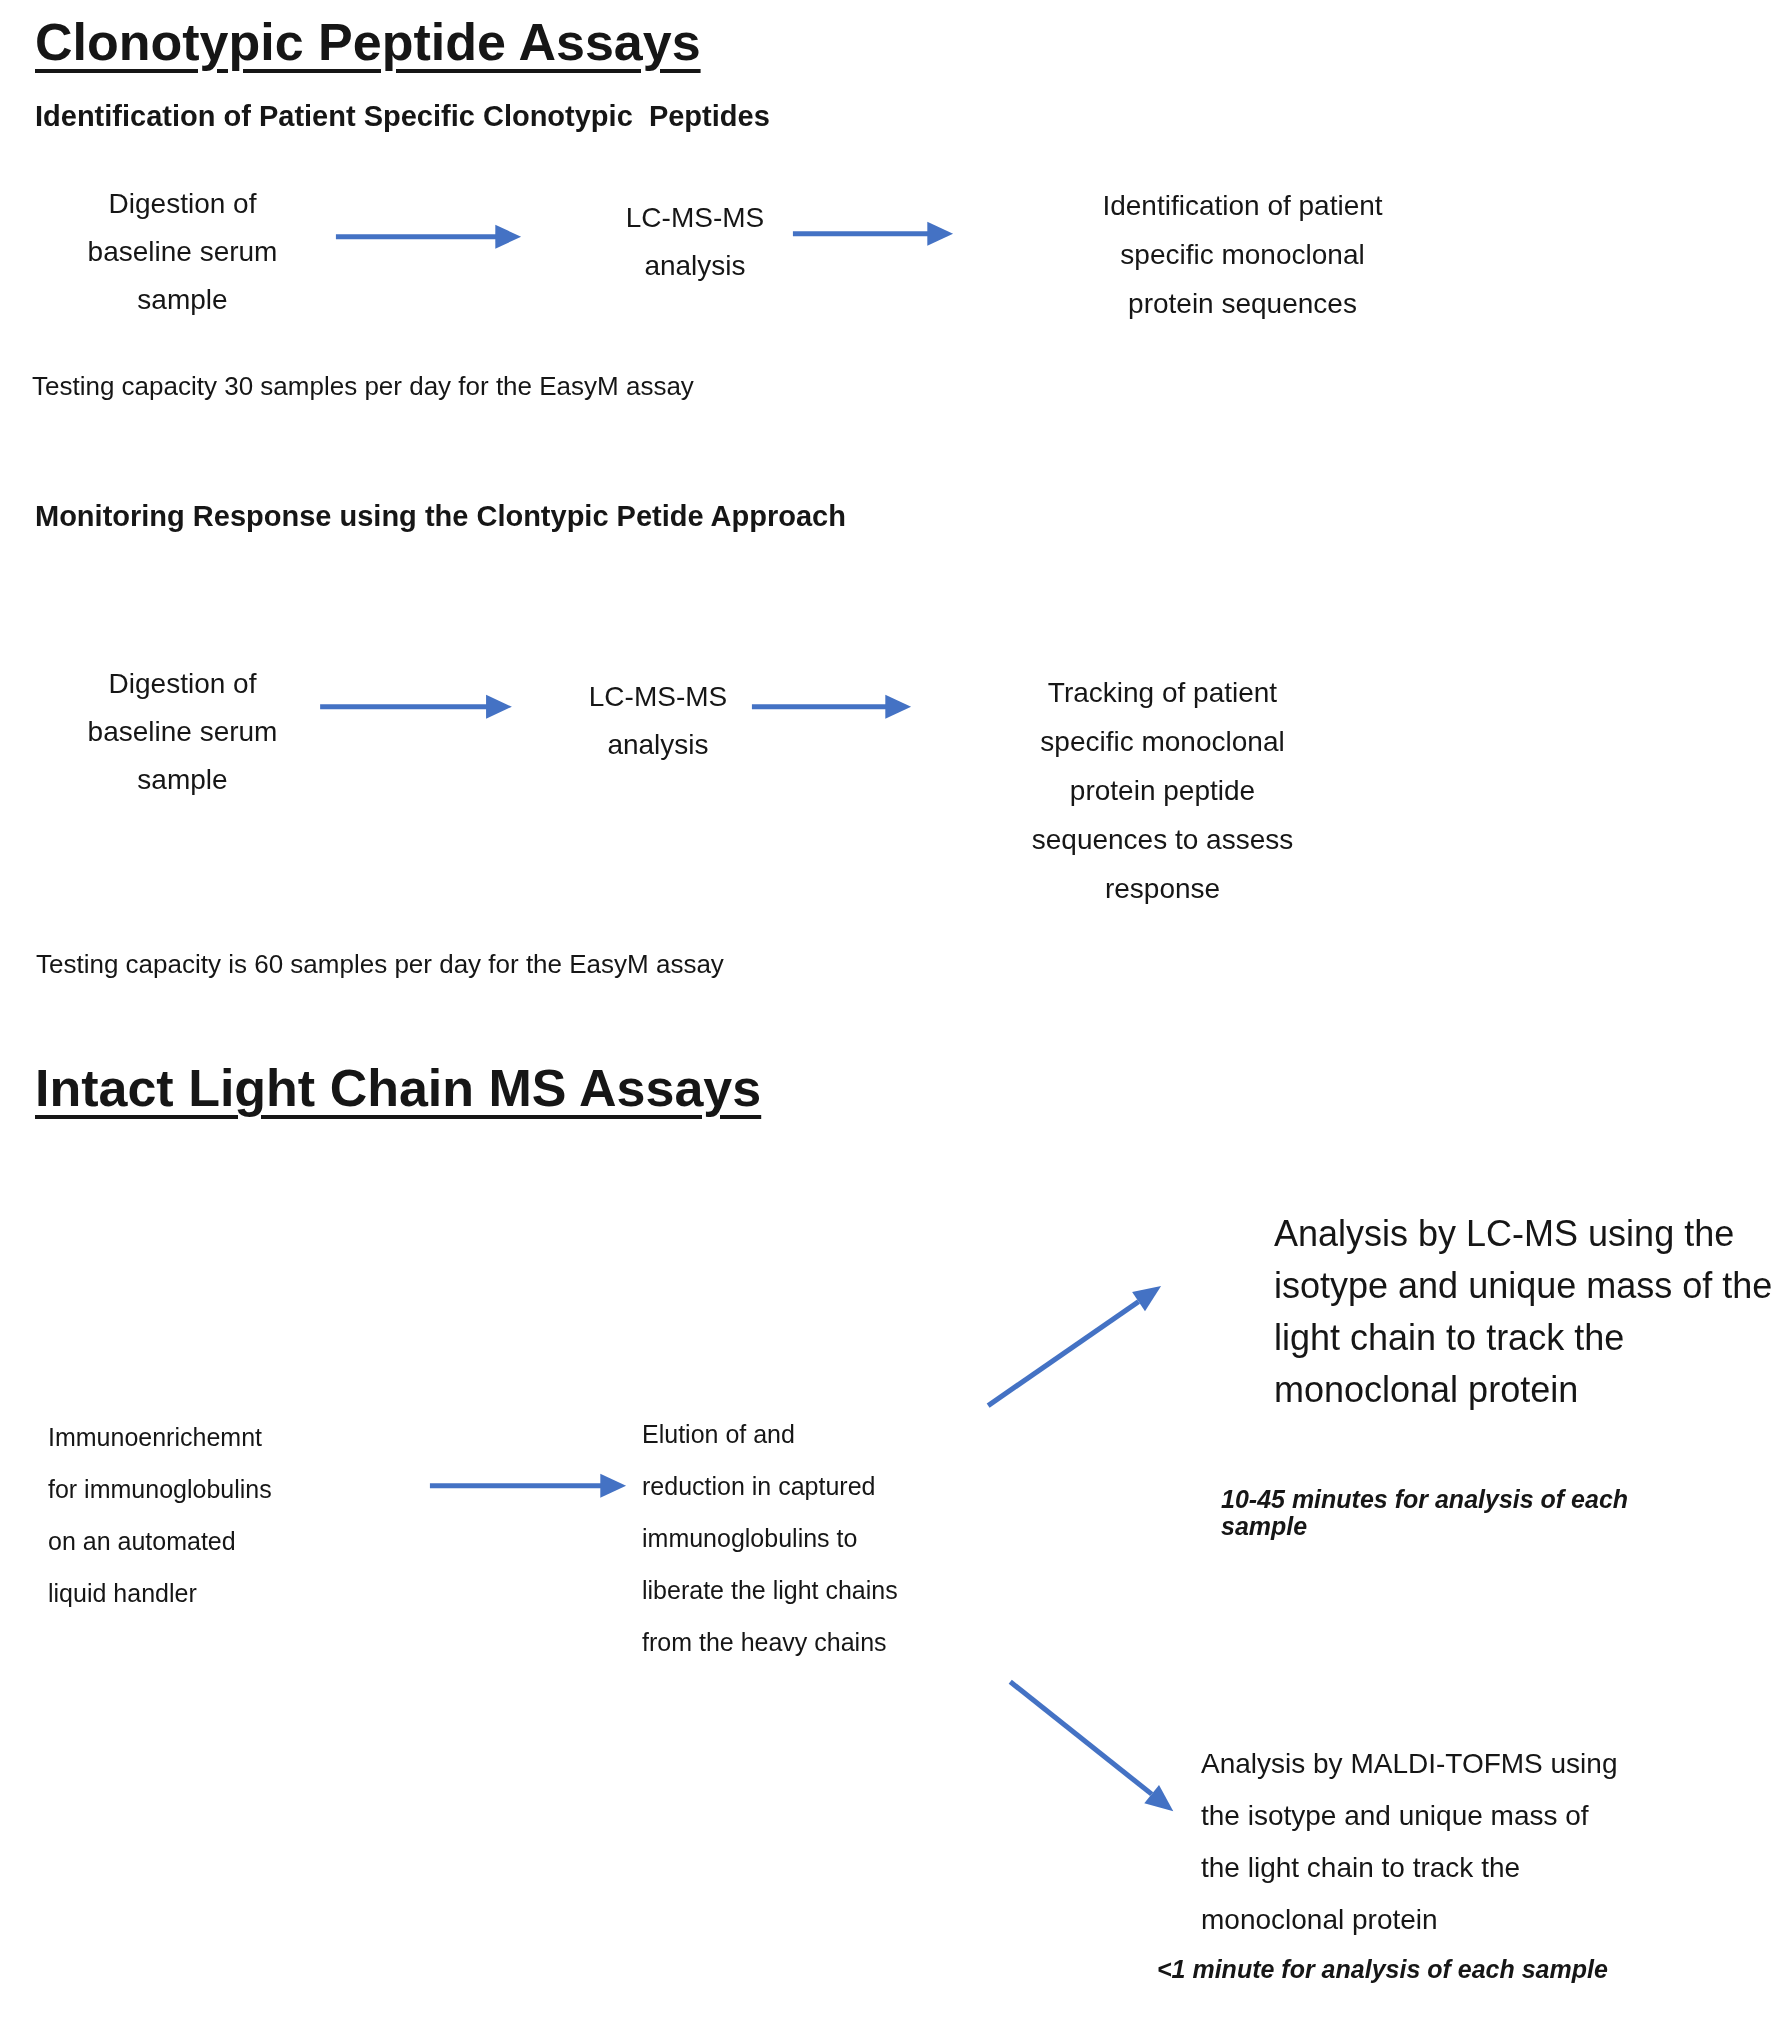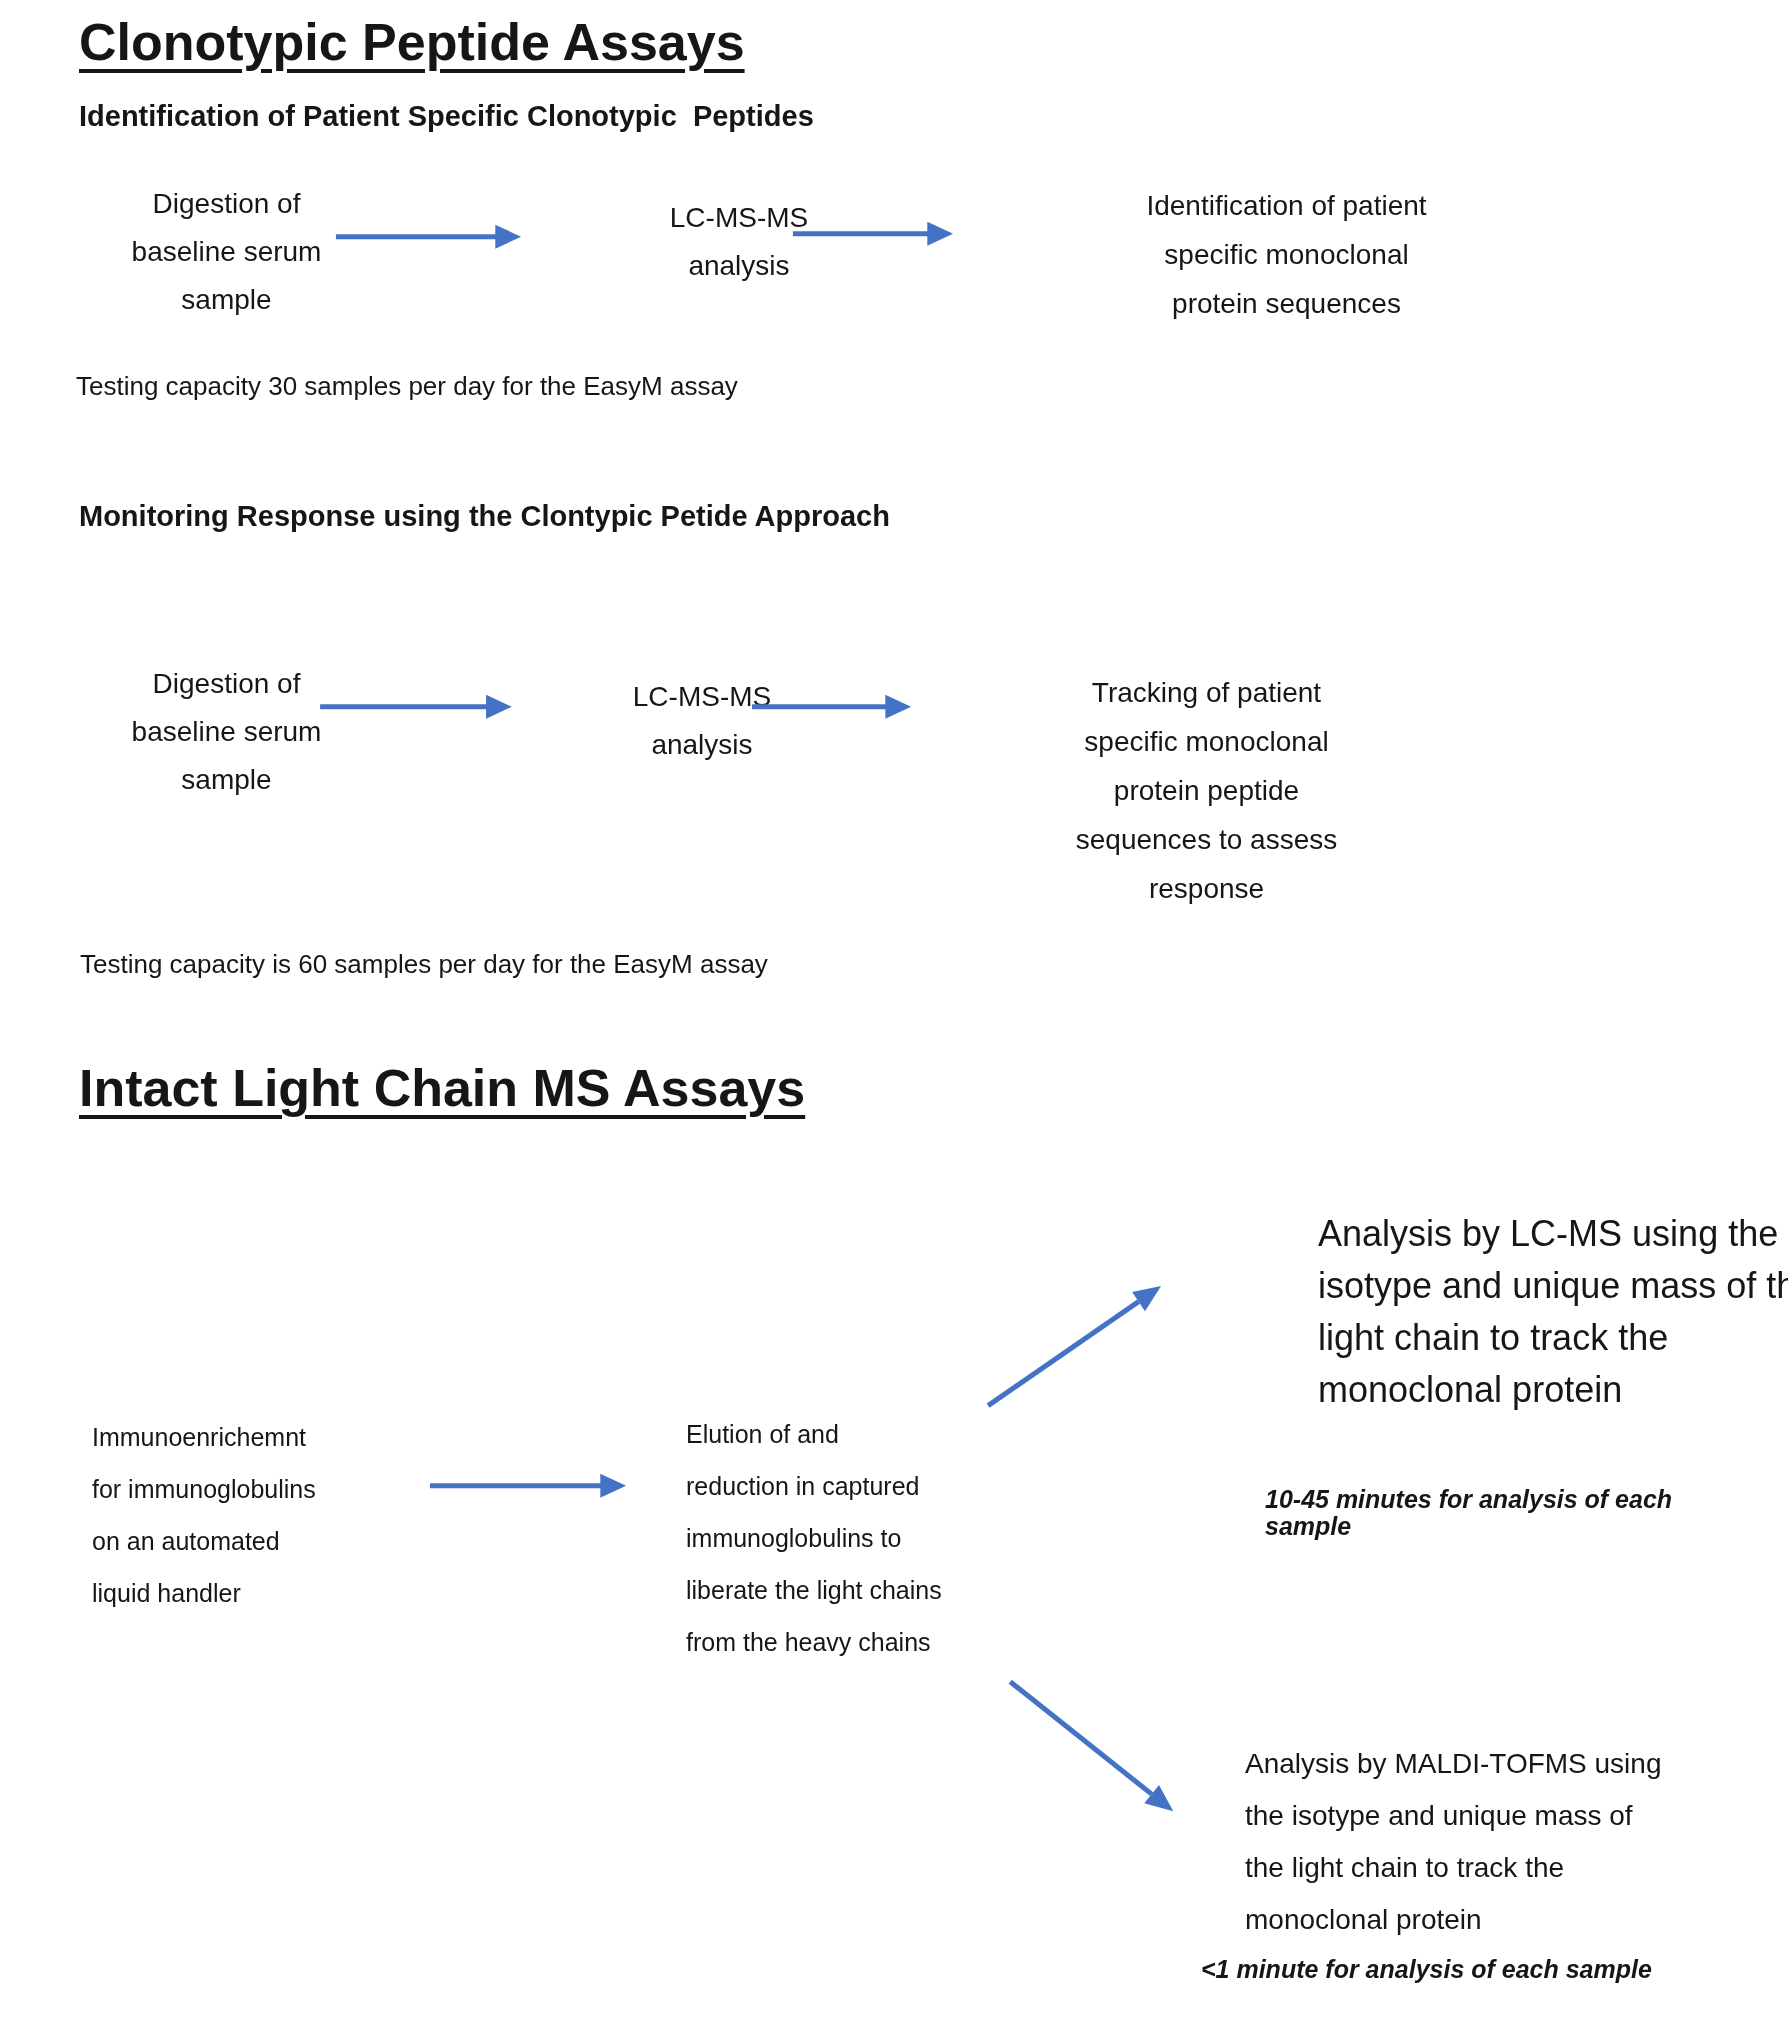--- a/index.html
+++ b/index.html
@@ -12,21 +12,20 @@
     background:#ffffff;
     position:relative;
     font-family:"Liberation Sans", sans-serif;
     color:var(--ink);
     overflow:hidden;
   }
   .txt{
     position:absolute;
     white-space:pre-wrap;
     color:var(--ink);
-    margin-left:44px;
   }
   .h1{
     font-size:52px;
     font-weight:700;
     text-decoration:underline;
     text-decoration-thickness:3.7px;
     text-underline-offset:9.2px;
     letter-spacing:0px;
   }
   .h2{

